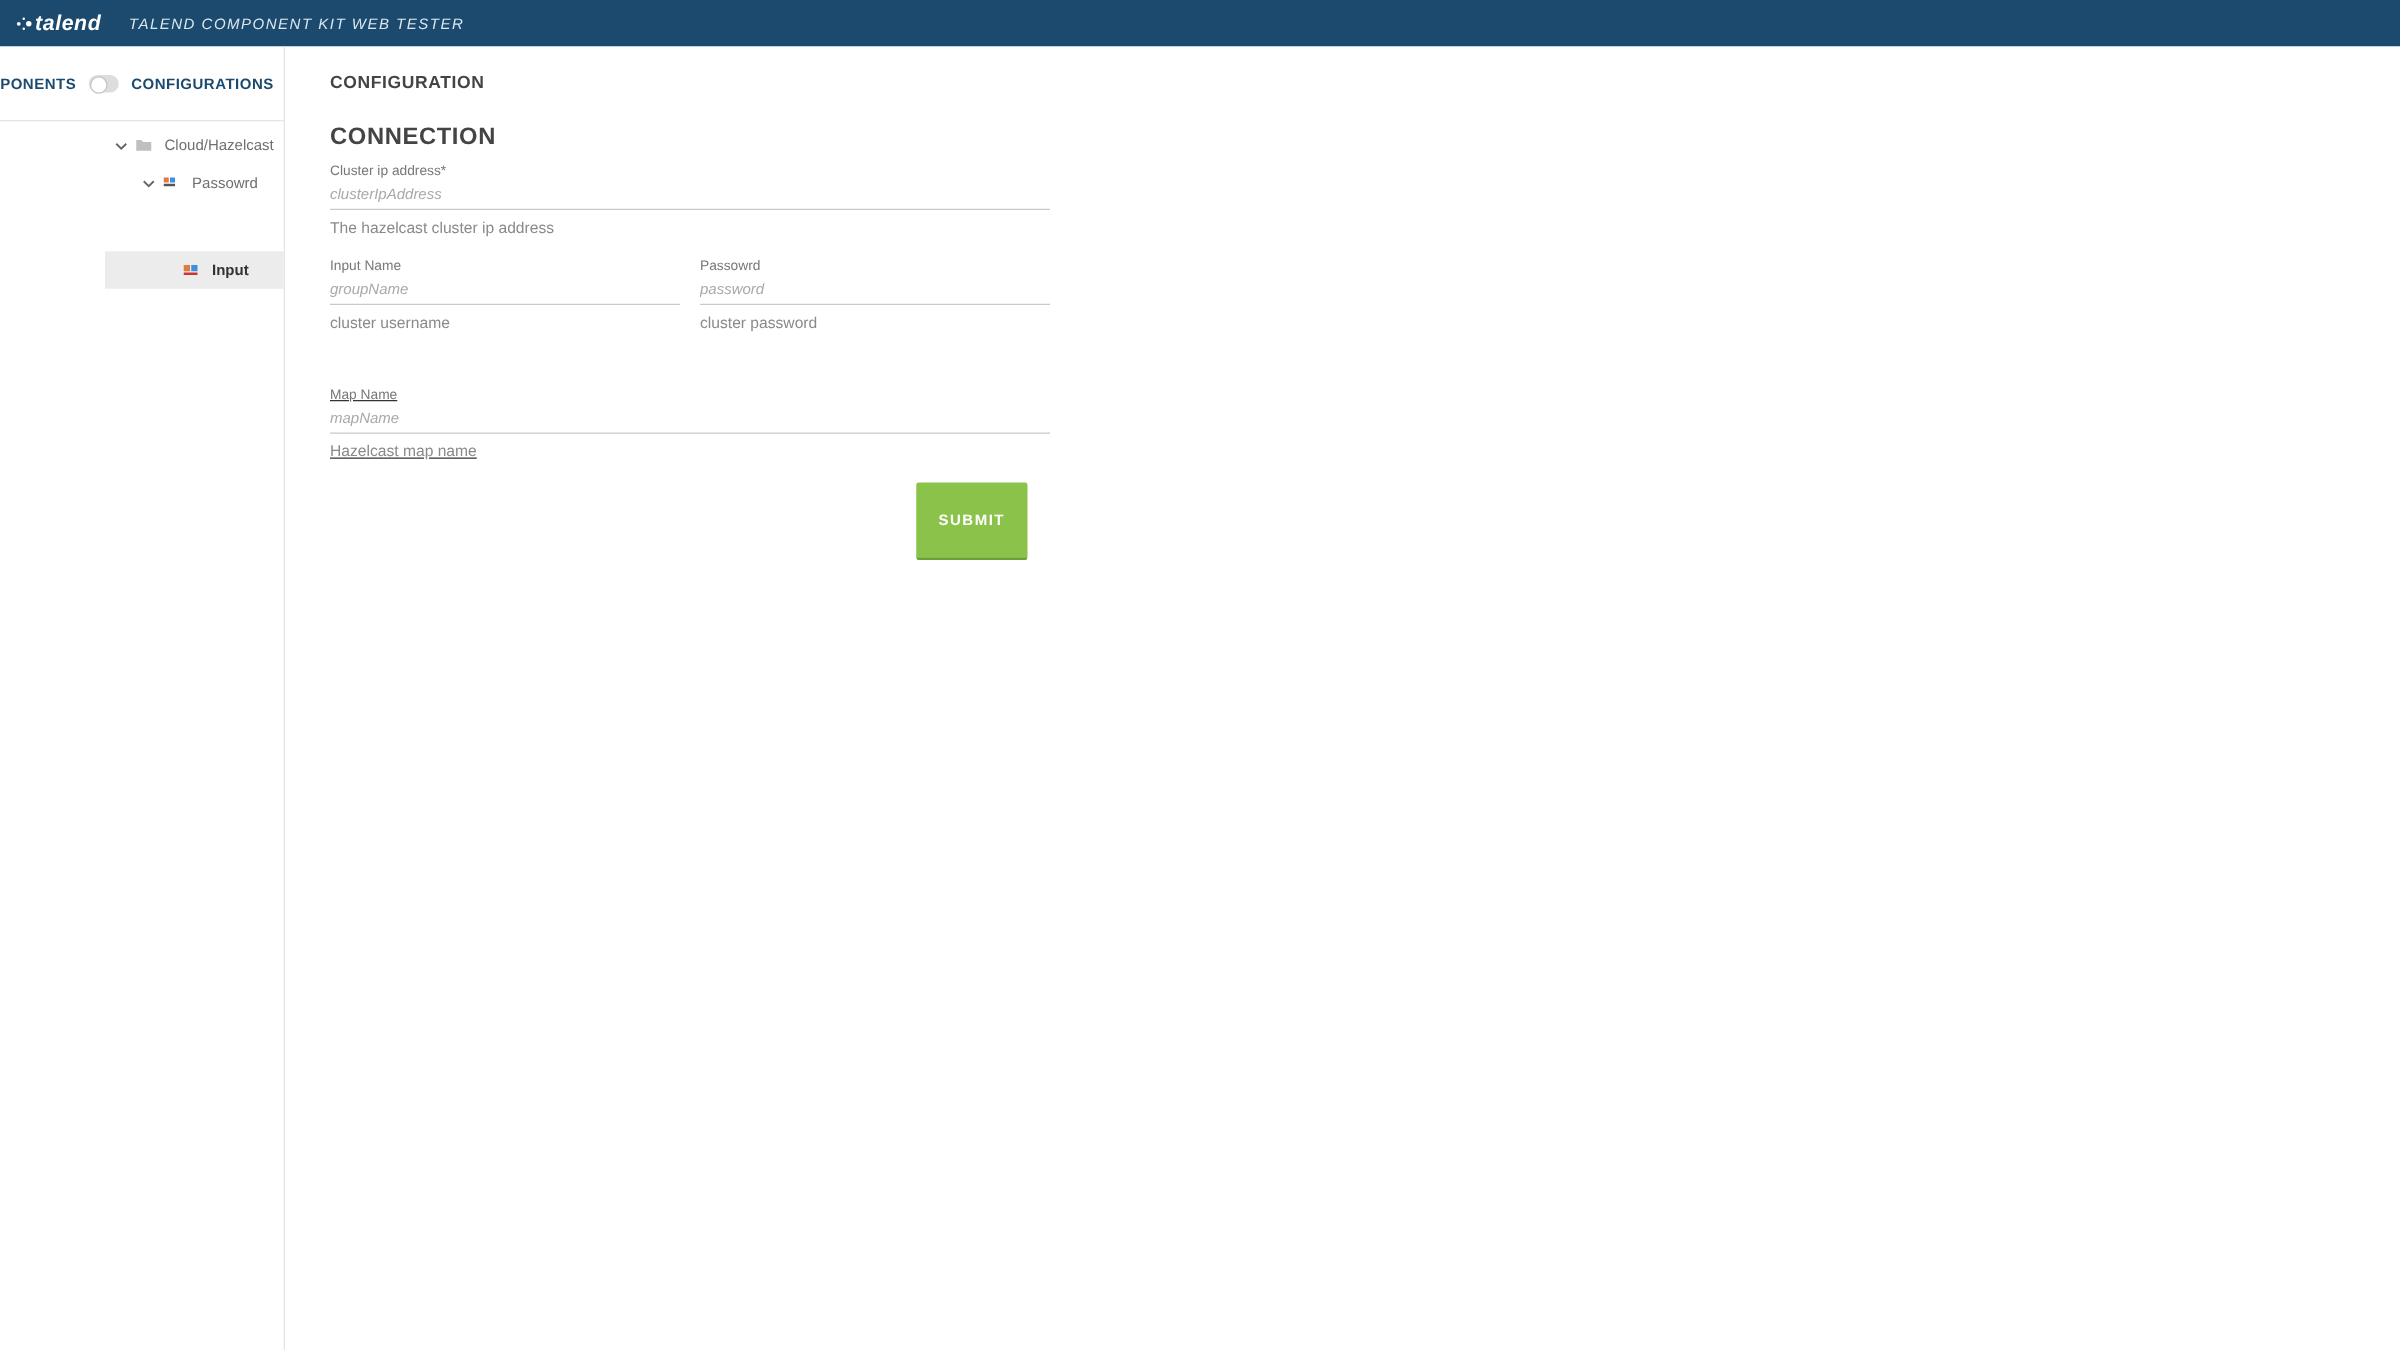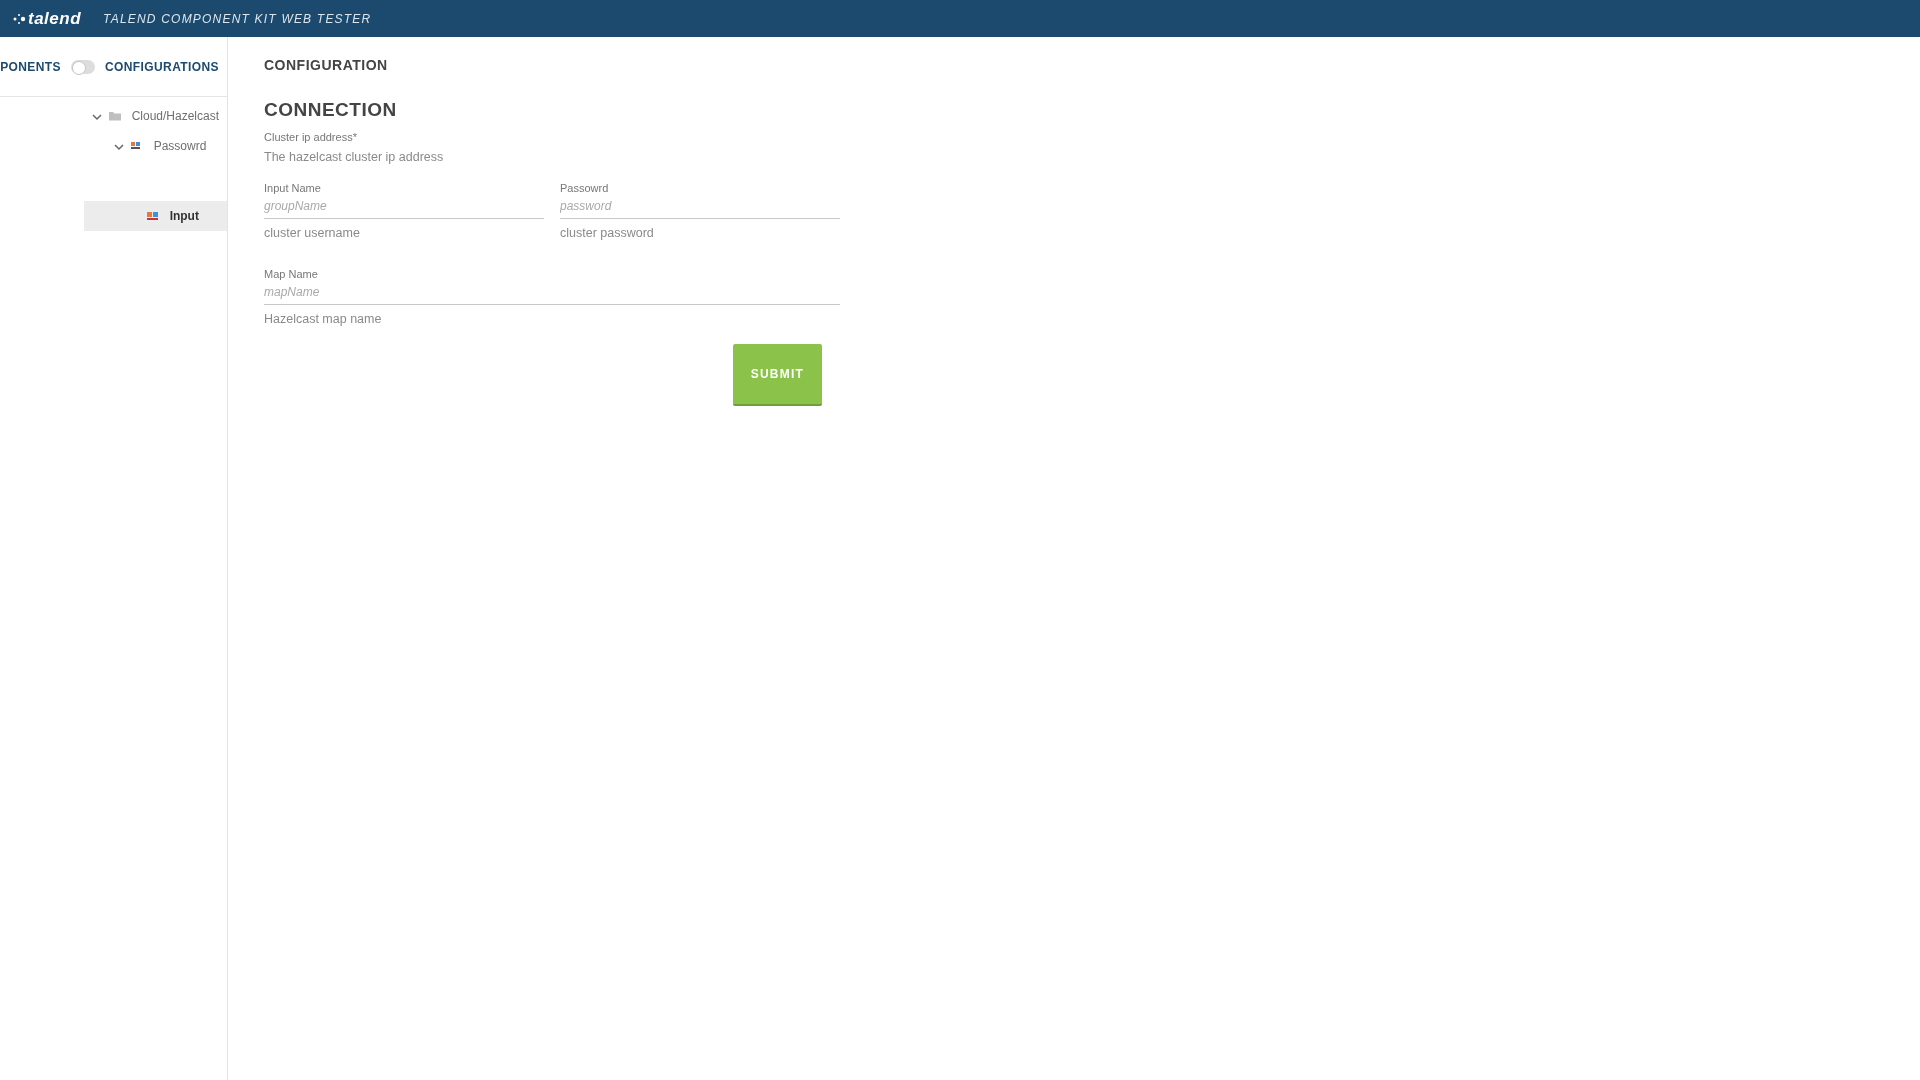--- a/index.html
+++ b/index.html
@@ -257,37 +257,38 @@
     </div>
 
     <div class="main">
       <div class="form-area">
 
         <div class="section-title">CONFIGURATION</div>
         <div class="subsection-title">CONNECTION</div>
 
         <div class="field">
           <label class="field-label">Cluster ip address*</label>
+          <input type="text" class="field-input" placeholder="clusterIpAddress" style="">
           <div class="field-help">The hazelcast cluster ip address</div>
         </div>
 
         <div class="two-col">
           <div class="field">
             <label class="field-label">Input Name</label>
             <input type="text" class="field-input" placeholder="groupName" style="">
             <div class="field-help">cluster username</div>
           </div>
           <div class="field">
             <label class="field-label">Passowrd</label>
             <input type="text" class="field-input" placeholder="password" style="">
             <div class="field-help">cluster password</div>
           </div>
         </div>
 
-        <div class="field" style="margin-top:10px;">
+        <div class="field" style="margin-top:27px;text-decoration:underline;">
           <label class="field-label">Map Name</label>
           <input type="text" class="field-input" placeholder="mapName" style="">
           <div class="field-help">Hazelcast map name</div>
         </div>
 
         <div class="actions">
           <button class="submit-btn">SUBMIT</button>
         </div>
 
       </div>

